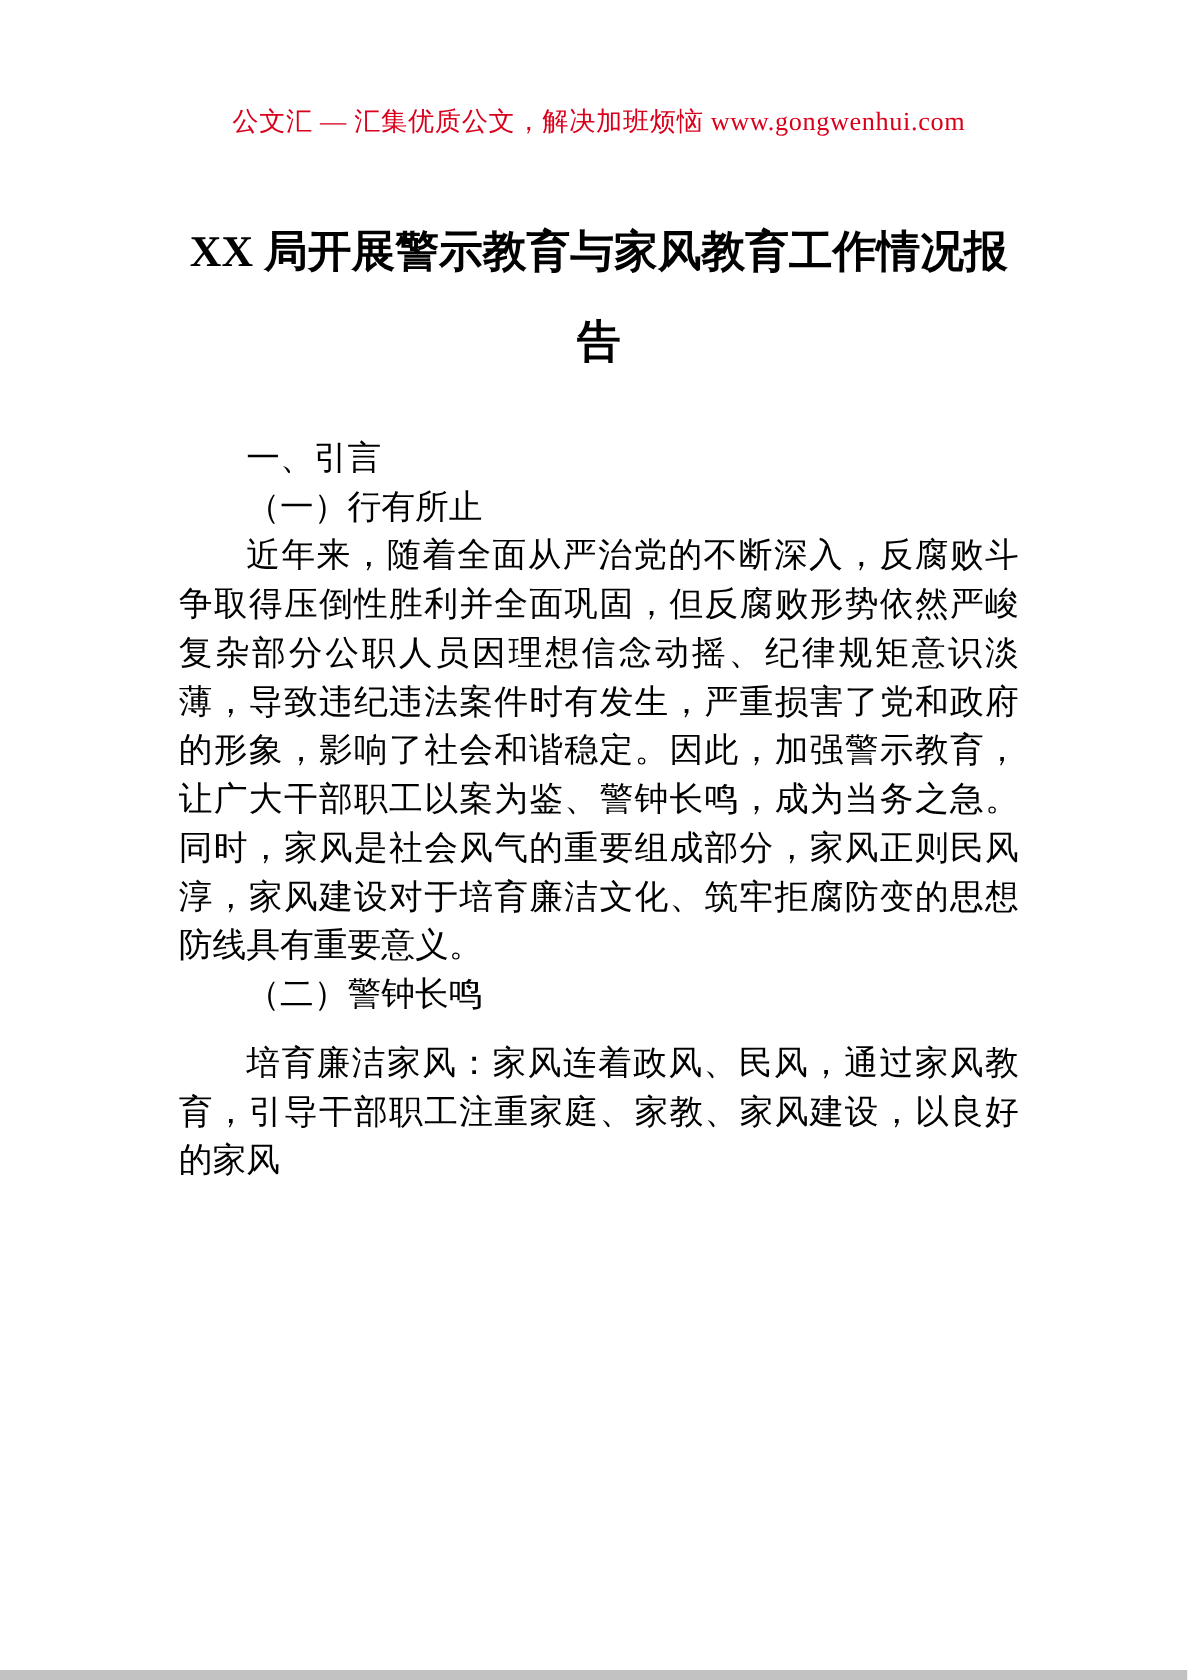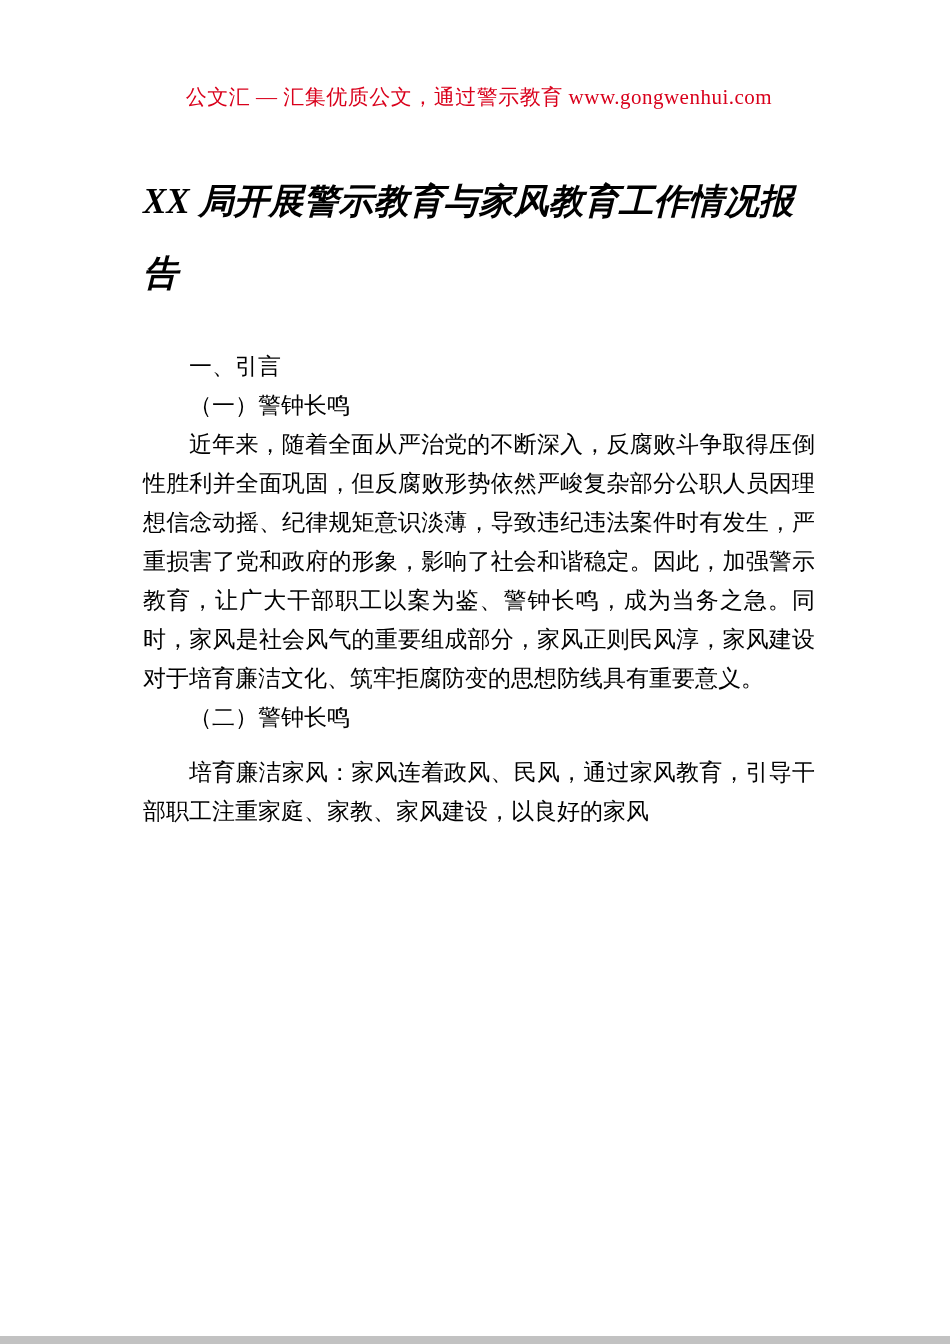--- a/index.html
+++ b/index.html
@@ -15,52 +15,52 @@
   .page { padding: 82px 135px 0 143px; }
   .banner {
     text-align: center;
     font-size: 21px;
     line-height: 30px;
     font-weight: 400;
     letter-spacing: 0.5px;
   }
   .title {
     margin: 54px auto 37px;
+    text-align: center;
     font-size: 35px;
     line-height: 72px;
     font-weight: bold;
-    font-style: italic;
   }
   .doc-body p {
     margin: 0;
-    font-size: 23px;
+    font-size: 27px;
     line-height: 39px;
     text-align: justify;
     text-indent: 2em;
     word-break: break-all;
   }
   .doc-body p.para-gap { margin-top: 16px; }
   .page-edge {
     position: absolute;
     left: 0;
     bottom: 0;
     width: 100%;
     height: 8px;
     background: #c2c2c2;
   }
 </style>
 </head>
 <body>
 
 <div class="page">
   <div class="banner" style="color: rgb(217, 0, 27);">
-    <span>公文汇 — 汇集优质公文，通过警示教育 www.gongwenhui.com</span>
+    <span>公文汇 — 汇集优质公文，解决加班烦恼 www.gongwenhui.com</span>
   </div>
   <h1 class="title">XX 局开展警示教育与家风教育工作情况报告</h1>
   <div class="doc-body">
     <p>一、引言</p>
-    <p>（一）警钟长鸣</p>
+    <p>（一）行有所止</p>
     <p>近年来，随着全面从严治党的不断深入，反腐败斗争取得压倒性胜利并全面巩固，但反腐败形势依然严峻复杂部分公职人员因理想信念动摇、纪律规矩意识淡薄，导致违纪违法案件时有发生，严重损害了党和政府的形象，影响了社会和谐稳定。因此，加强警示教育，让广大干部职工以案为鉴、警钟长鸣，成为当务之急。同时，家风是社会风气的重要组成部分，家风正则民风淳，家风建设对于培育廉洁文化、筑牢拒腐防变的思想防线具有重要意义。</p>
     <p>（二）警钟长鸣</p>
     <p class="para-gap">培育廉洁家风：家风连着政风、民风，通过家风教育，引导干部职工注重家庭、家教、家风建设，以良好的家风</p>
   </div>
 </div>
 <div class="page-edge"></div>
 
 </body></html>

